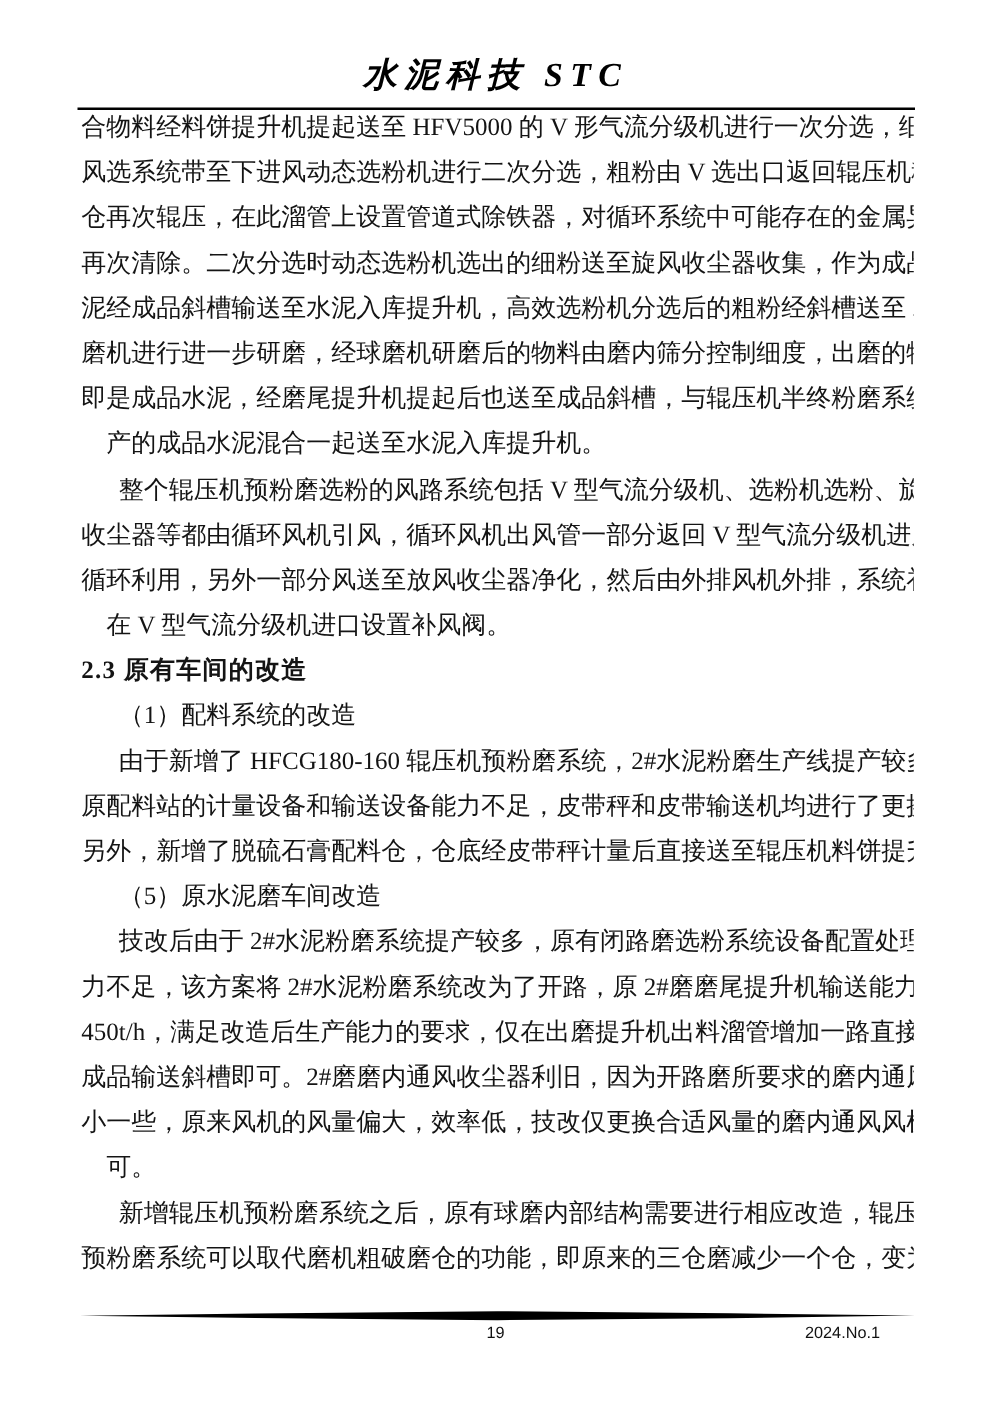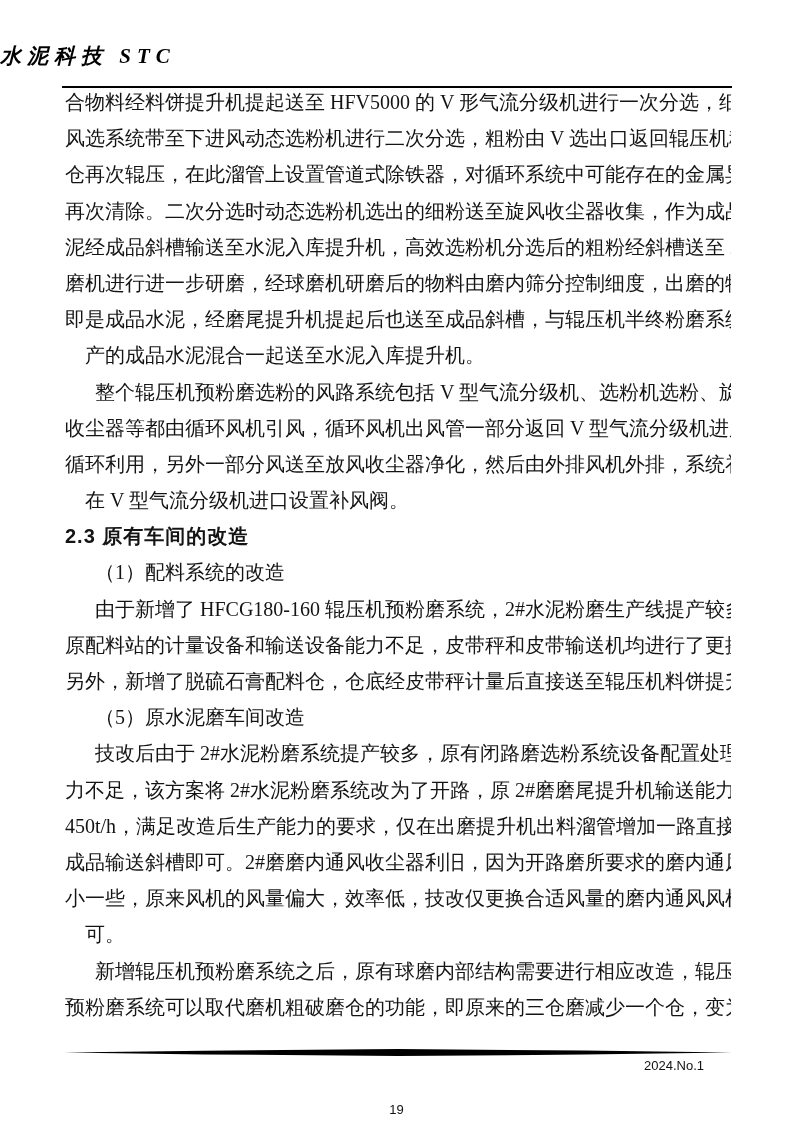--- a/index.html
+++ b/index.html
@@ -9,21 +9,22 @@
     height: 1122px;
     background: #ffffff;
     font-family: "Liberation Serif", "DejaVu Serif", serif;
     overflow: hidden;
   }
   .journal-title {
     position: absolute;
     top: 42px;
     left: 0;
     width: 100%;
-    font-size: 21px;
+    text-align: center;
+    font-size: 27px;
     font-style: italic;
     font-weight: 700;
     letter-spacing: 6px;
     color: #000000;
   }
   .header-rule {
     position: absolute;
     top: 86px;
     left: 62px;
     width: 670px;
@@ -42,21 +43,21 @@
     font-size: 20px;
     color: #141414;
     text-align: justify;
     text-align-last: justify;
     overflow: hidden;
     white-space: nowrap;
   }
   .line.last { text-align-last: left; margin-left: 20px; }
   .line.indent { padding-left: 30px; }
   .line.heading {
-    font-family: Liberation Sans, sans-serif;
+    font-family: Liberation Serif, serif;
     font-weight: bold;
     font-size: 20px;
     text-align-last: left;
     letter-spacing: 1px;
   }
   .line.subheading { padding-left: 30px; text-align-last: left; }
   .footer-rule {
     position: absolute;
     top: 1048px;
     left: 64px;
@@ -66,21 +67,20 @@
   .footer-rule svg { display: block; width: 100%; height: 100%; }
   .footer-page-number {
     position: absolute;
     top: 1058px;
     left: 0;
     width: 100%;
     text-align: center;
     font-family: "Liberation Sans", "DejaVu Sans", sans-serif;
     font-size: 13px;
     color: #111111;
-    margin-top: 44px;
   }
   .footer-issue {
     position: absolute;
     top: 1058px;
     right: 89px;
     font-family: "Liberation Sans", "DejaVu Sans", sans-serif;
     font-size: 13px;
     color: #111111;
   }
 </style>

